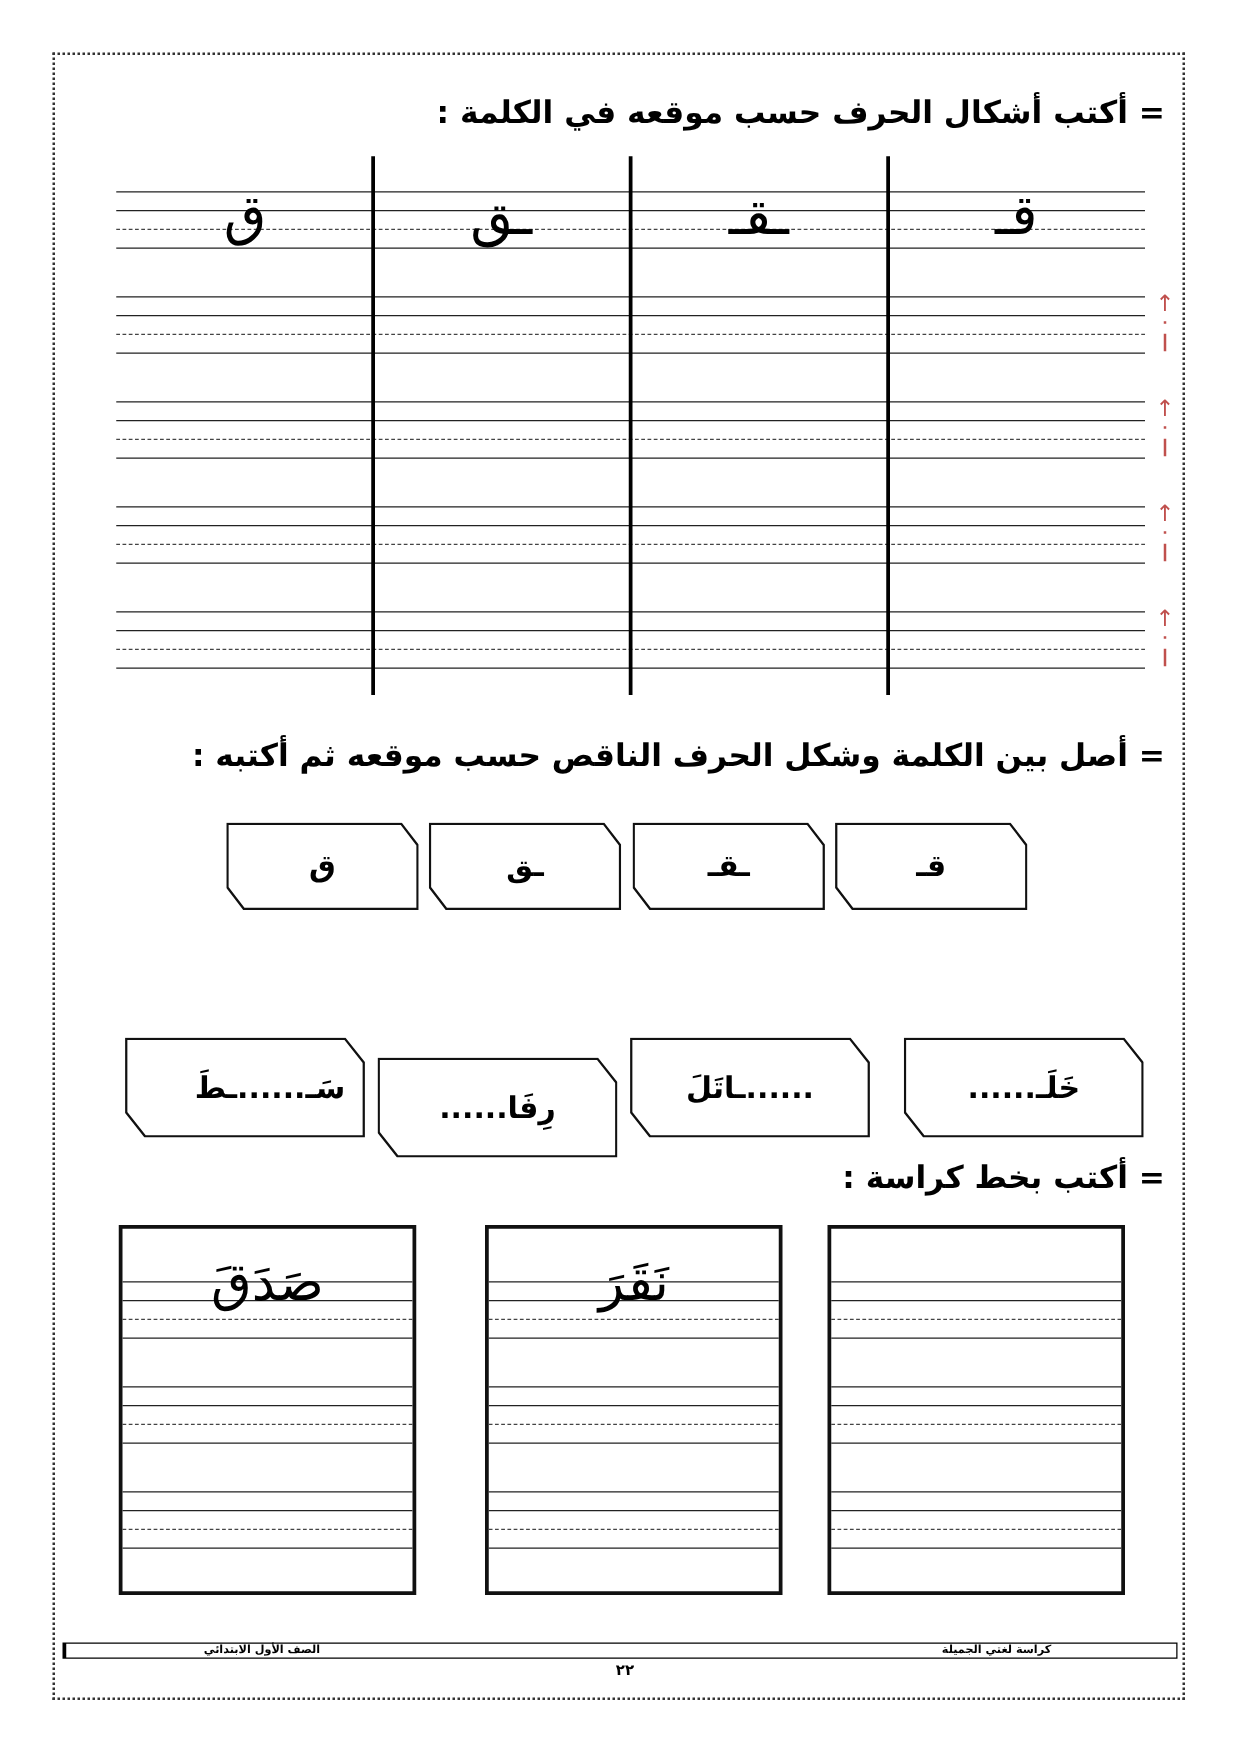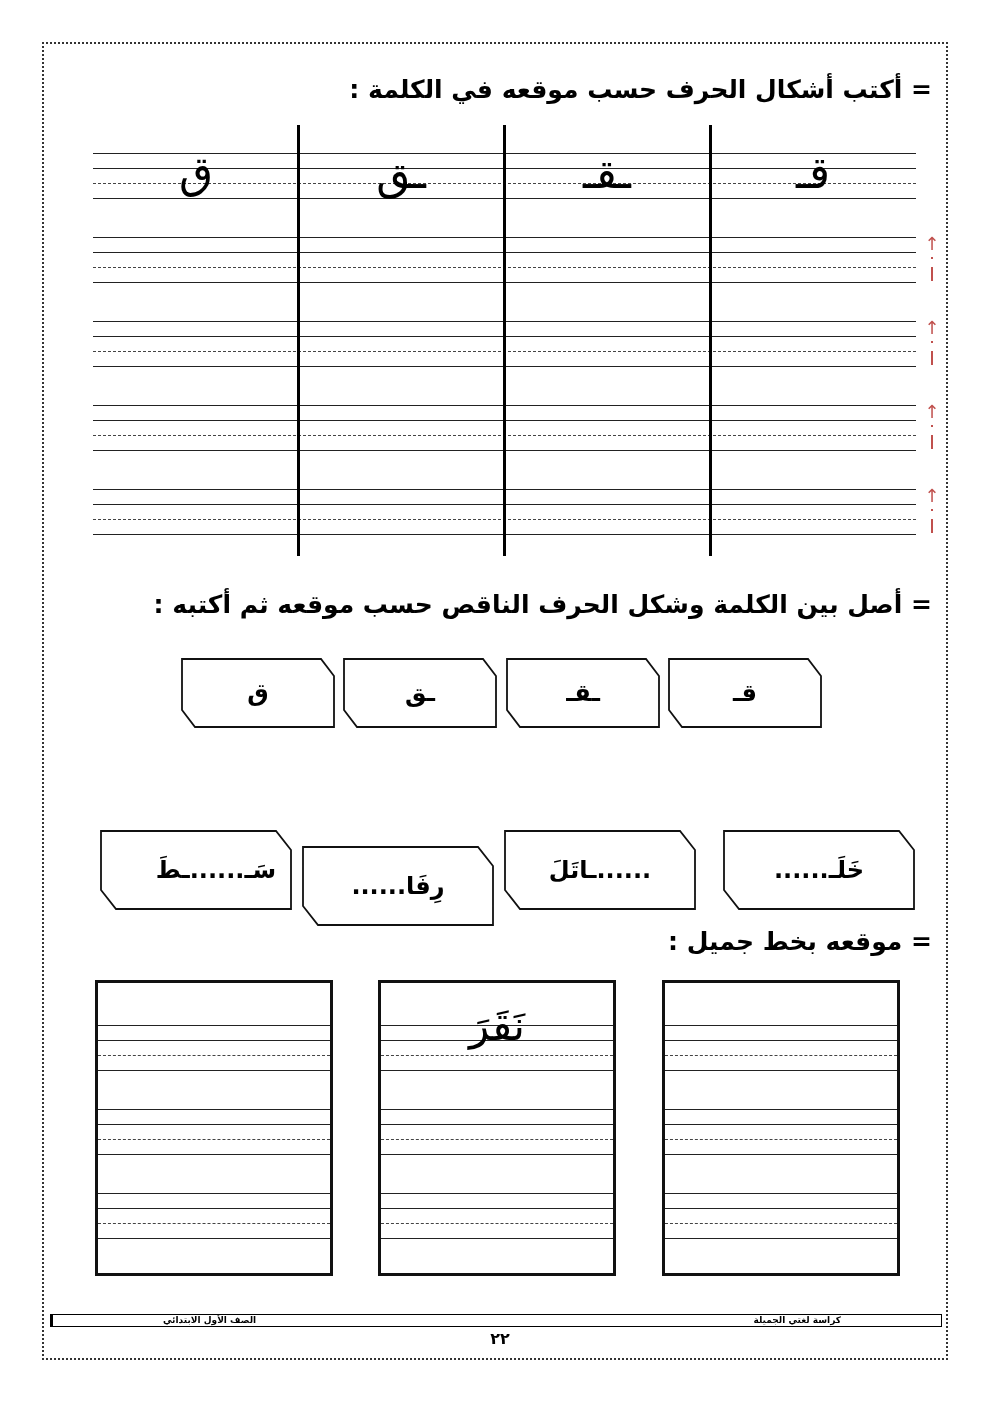--- a/index.html
+++ b/index.html
@@ -14,21 +14,21 @@
   .arrow-tail { position:absolute; width:2px; background:#c0504d; }
   .arrow-dot { position:absolute; width:2px; height:2px; background:#c0504d; }
   .cbox { position:absolute; }
   .cbox svg { position:absolute; left:0; top:0; }
   .cbox .txt { position:absolute; left:0; right:0; top:0; bottom:0; display:flex; align-items:center; justify-content:center; font-weight:bold; font-size:24px; direction:rtl; font-family:"DejaVu Sans", sans-serif; }
   .wbox { position:absolute; border:3px solid #111; box-sizing:border-box; background:#fff; }
   .wbox .word { position:absolute; left:0; right:0; text-align:center; font-size:42px; line-height:50px; direction:rtl; font-family:"DejaVu Sans", sans-serif; }
   .footer-bar { position:absolute; left:50px; top:1314px; width:892px; height:13px; border:1.5px solid #000; border-left-width:3px; box-sizing:border-box; font-size:9px; line-height:10px; font-weight:bold; }
   .footer-bar .left { position:absolute; left:110px; top:0; direction:rtl; }
   .footer-bar .right { position:absolute; right:100px; top:0; direction:rtl; }
-  .page-num { position:absolute; left:480px; top:1329px; width:40px; text-align:center; font-size:16px; font-weight:bold; }
+  .page-num { position:absolute; left:480px; top:1329px; width:40px; text-align:center; font-size:12px; font-weight:bold; }
 </style>
 </head>
 <body>
 
 <div class="page-border"></div>
 
 <div class="heading" style="top:74px;">
   <span>=</span>
   <span>أكتب أشكال الحرف حسب موقعه في الكلمة :</span>
 </div>
@@ -125,38 +125,38 @@
 </div>
 <div class="cbox" style="left:100px; top:830px; width:232px; height:80px;border-radius:13px;">
   <svg width="192" height="80">
       <polygon points="1,1 176,1 191,20 191,79 16,79 1,60" fill="#fff" stroke="#111" stroke-width="1.8"></polygon>
     </svg>
   <div class="txt">سَـ......ـطَ</div>
 </div>
 
 <div class="heading" style="top:926px;">
   <span>=</span>
-  <span>موقعه بخط جميل :</span>
+  <span>أكتب بخط كراسة :</span>
 </div>
 
 <div class="wbox" style="left:662px; top:980px; width:238px; height:296px;">
     <div class="hline" style="left: 0px; width: 100%; top: 255px;"></div>
     <div class="hline dash" style="left: 0px; width: 100%; top: 240px;"></div>
     <div class="hline" style="left: 0px; width: 100%; top: 225px;"></div>
     <div class="hline" style="left: 0px; width: 100%; top: 210px;"></div>
     <div class="hline" style="left: 0px; width: 100%; top: 171px;"></div>
     <div class="hline dash" style="left: 0px; width: 100%; top: 156px;"></div>
     <div class="hline" style="left: 0px; width: 100%; top: 141px;"></div>
     <div class="hline" style="left: 0px; width: 100%; top: 126px;"></div>
     <div class="hline" style="left: 0px; width: 100%; top: 87px;"></div>
     <div class="hline dash" style="left: 0px; width: 100%; top: 72px;"></div>
     <div class="hline" style="left: 0px; width: 100%; top: 57px;"></div>
     <div class="hline" style="left: 0px; width: 100%; top: 42px;"></div>
 </div>
-<div class="wbox" style="left:378px; top:980px; width:238px; height:296px;">
+<div class="wbox" style="left:388px; top:980px; width:238px; height:296px;">
     <div class="hline" style="left: 0px; width: 100%; top: 255px;"></div>
     <div class="hline dash" style="left: 0px; width: 100%; top: 240px;"></div>
     <div class="hline" style="left: 0px; width: 100%; top: 225px;"></div>
     <div class="hline" style="left: 0px; width: 100%; top: 210px;"></div>
     <div class="hline" style="left: 0px; width: 100%; top: 171px;"></div>
     <div class="hline dash" style="left: 0px; width: 100%; top: 156px;"></div>
     <div class="hline" style="left: 0px; width: 100%; top: 141px;"></div>
     <div class="hline" style="left: 0px; width: 100%; top: 126px;"></div>
     <div class="hline" style="left: 0px; width: 100%; top: 87px;"></div>
     <div class="hline dash" style="left: 0px; width: 100%; top: 72px;"></div>
@@ -170,19 +170,20 @@
     <div class="hline" style="left: 0px; width: 100%; top: 225px;"></div>
     <div class="hline" style="left: 0px; width: 100%; top: 210px;"></div>
     <div class="hline" style="left: 0px; width: 100%; top: 171px;"></div>
     <div class="hline dash" style="left: 0px; width: 100%; top: 156px;"></div>
     <div class="hline" style="left: 0px; width: 100%; top: 141px;"></div>
     <div class="hline" style="left: 0px; width: 100%; top: 126px;"></div>
     <div class="hline" style="left: 0px; width: 100%; top: 87px;"></div>
     <div class="hline dash" style="left: 0px; width: 100%; top: 72px;"></div>
     <div class="hline" style="left: 0px; width: 100%; top: 57px;"></div>
     <div class="hline" style="left: 0px; width: 100%; top: 42px;"></div>
+  <div class="word" style="top:18px;">صَدَقَ</div>
 </div>
 
 <div class="footer-bar">
   <span class="right">كراسة لغتي الجميلة</span>
   <span class="left">الصف الأول الابتدائي</span>
 </div>
 <div class="page-num">٢٢</div>
 
 </body></html>

